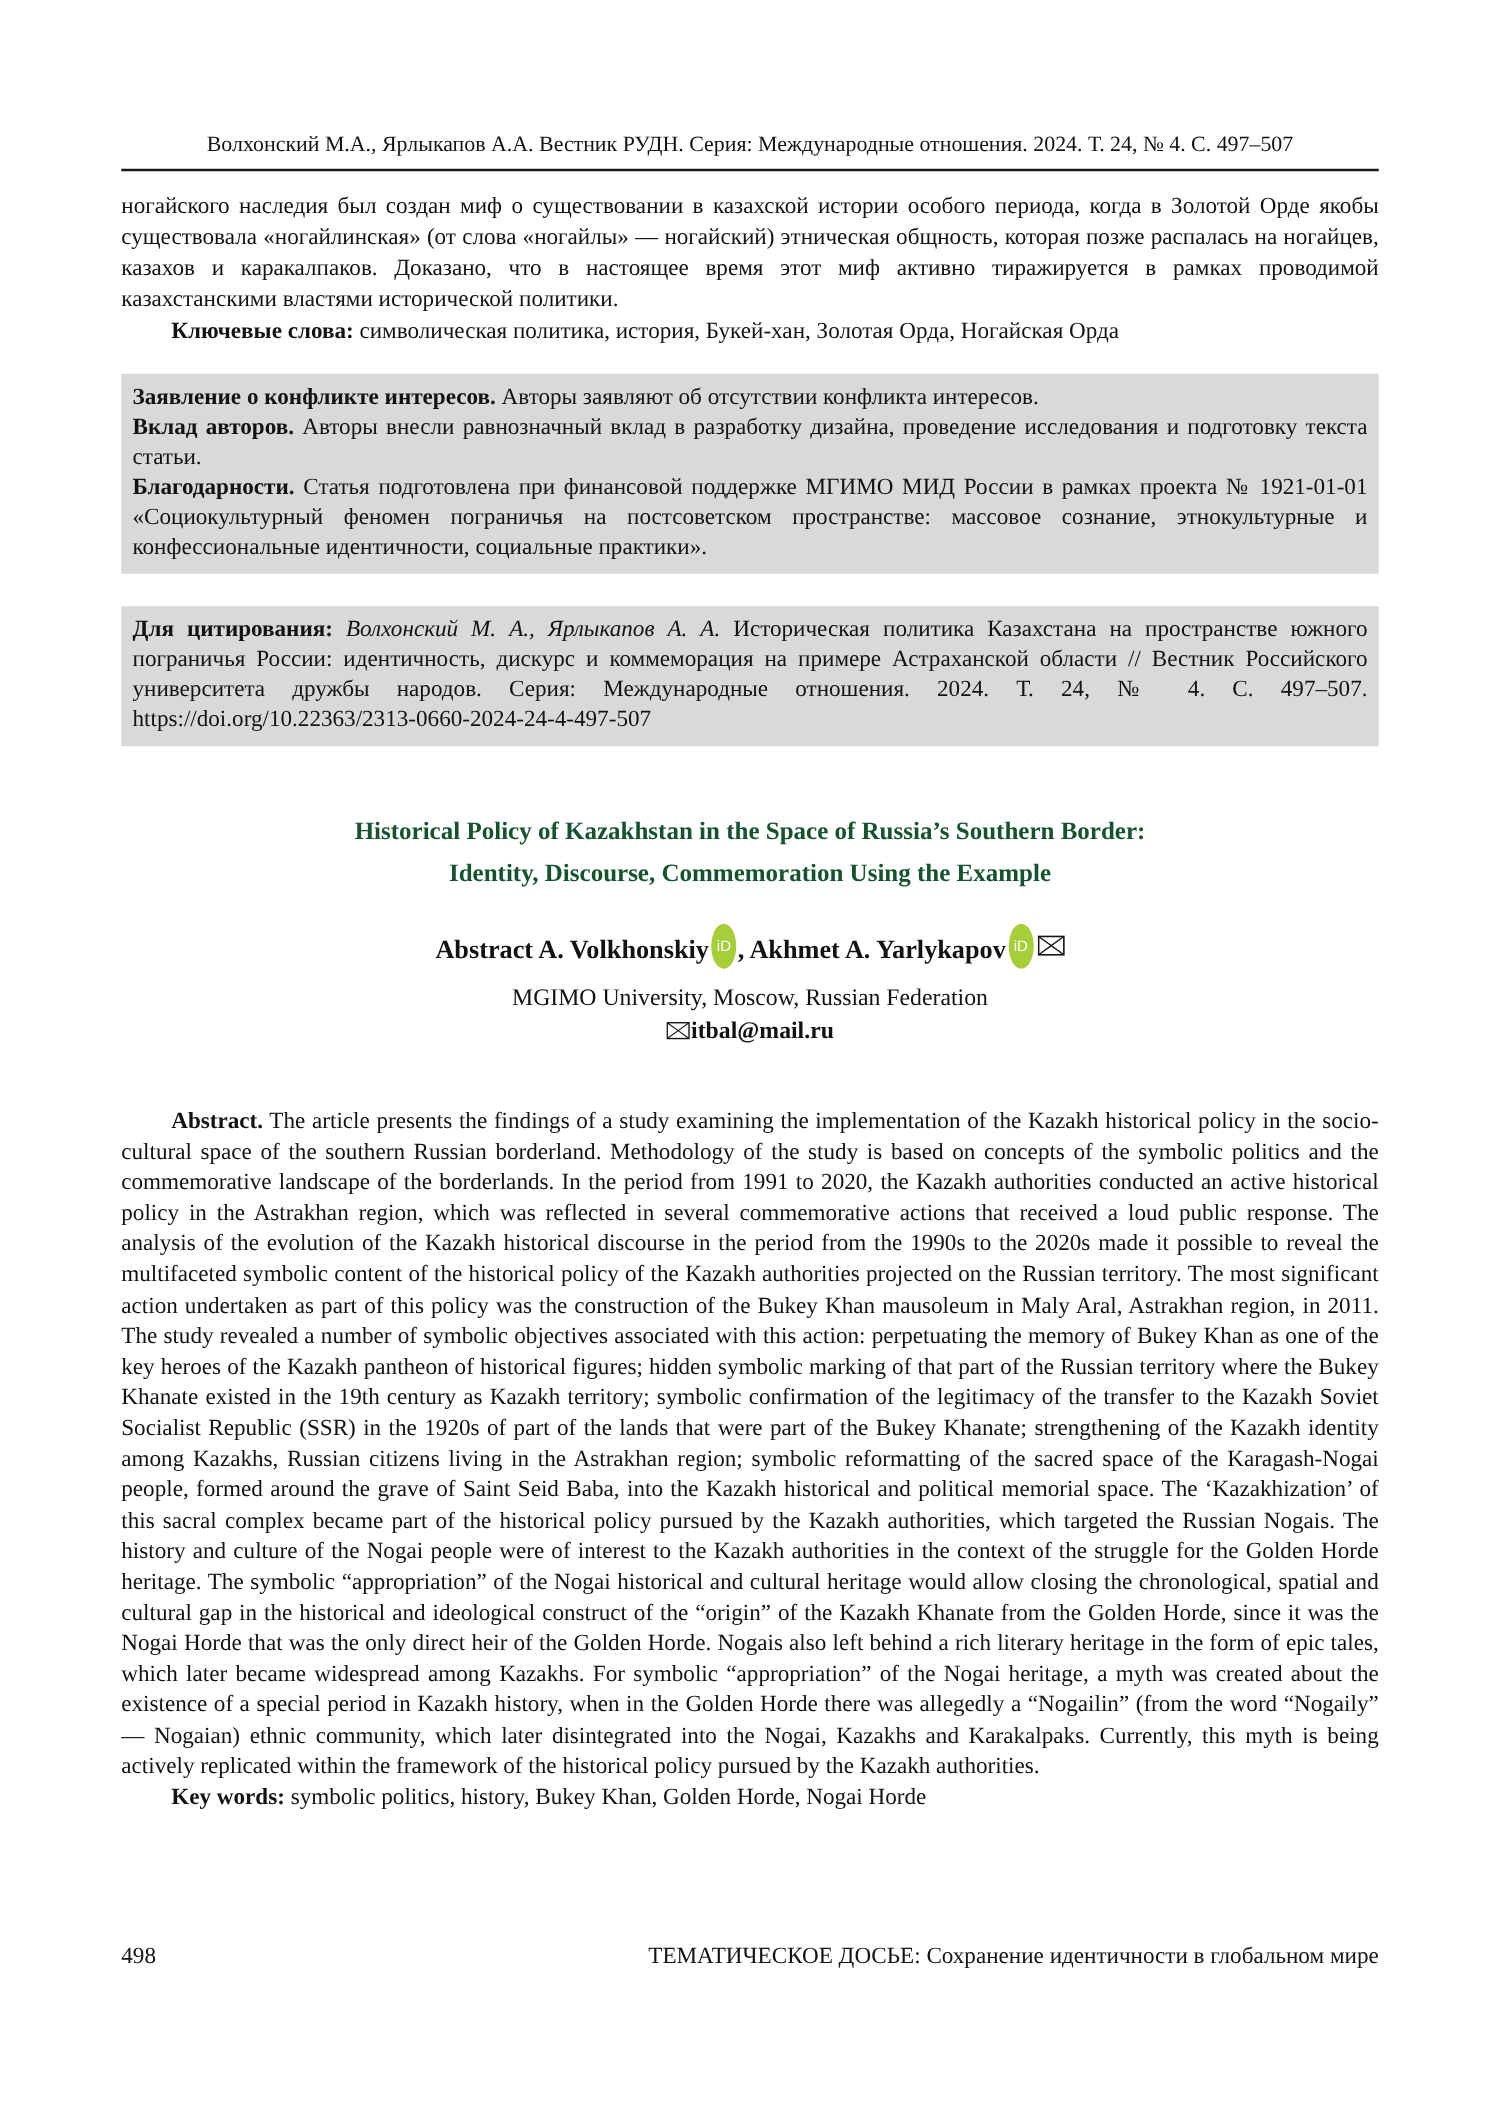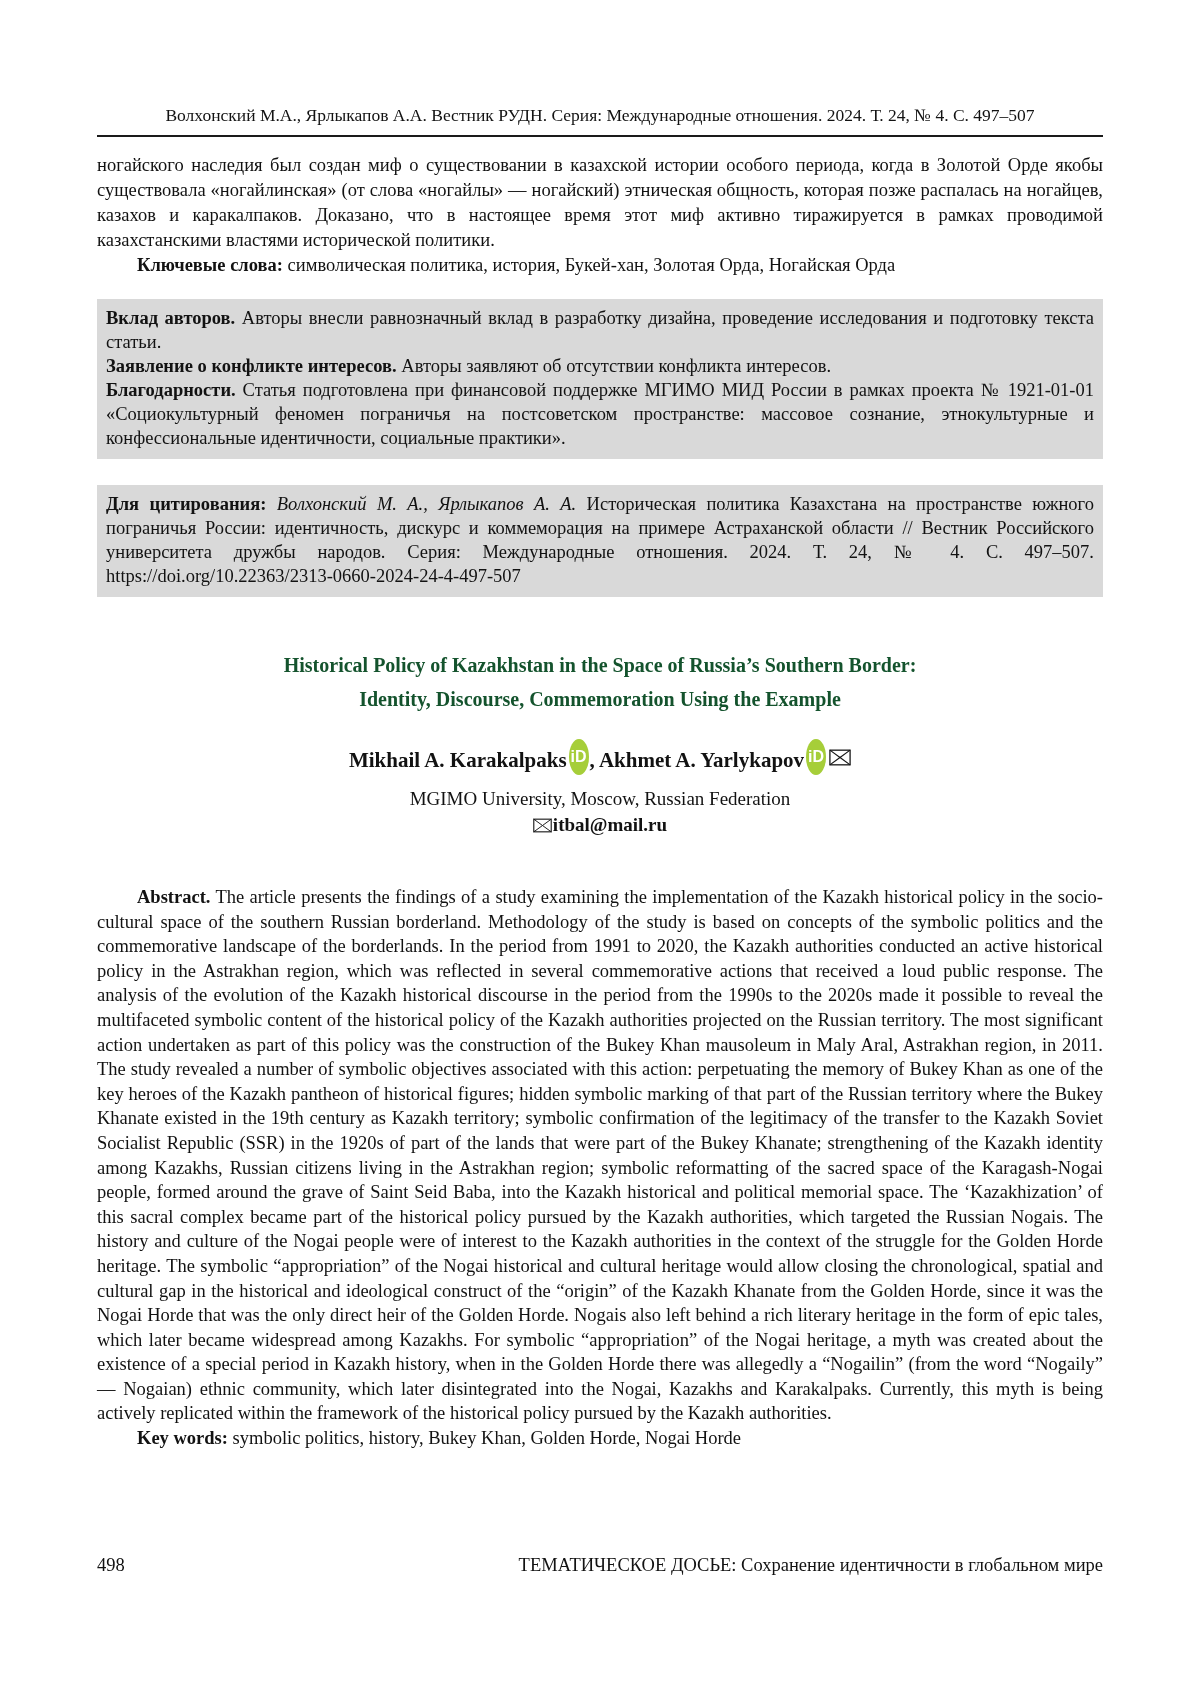--- a/index.html
+++ b/index.html
@@ -30,21 +30,21 @@
 
   .title {
     margin-top:51px; text-align:center;
     font-size:20px; line-height:34px; font-weight:bold; color:#14532d;
   }
   .authors-line { margin-top:23px; text-align:center; font-size:21px; font-weight:bold; }
   .orcid-badge {
     display:inline-flex; align-items:center; justify-content:center;
     width:20px; height:36px; border-radius:50%;
     background:#A6CE39; color:#ffffff;
-    font-family:"Liberation Sans", sans-serif; font-size:16px; font-weight:bold;
+    font-family:"Liberation Sans", sans-serif; font-size:12px; font-weight:normal;
     vertical-align:5px; margin:0 1px 0 2px;
   }
   .env-icon svg { vertical-align:-1px; }
   .env-author svg { vertical-align:1px; margin-left:2px; }
 
   .affiliation { margin-top:13px; text-align:center; font-size:19px; }
   .email-line { margin-top:4px; text-align:center; font-size:19px;font-weight:bold; }
   .email-line .env-icon svg { margin-right:1px; vertical-align:-2px; }
 
   .abstract { margin-top:49px; line-height:24.6px; }
@@ -67,43 +67,43 @@
     </div>
 
     <p class="body-p first-p">ногайского наследия был создан миф о существовании в казахской истории особого периода, когда в Золотой Орде якобы существовала «ногайлинская» (от слова «ногайлы» — ногайский) этническая общность, которая позже распалась на ногайцев, казахов и каракалпаков. Доказано, что в настоящее время этот миф активно тиражируется в рамках проводимой казахстанскими властями исторической политики.</p>
 
     <p class="body-p indent">
       <b class="lead">Ключевые слова:</b><span> символическая политика, история, Букей-хан, Золотая Орда, Ногайская Орда</span>
     </p>
 
     <div class="gray-box">
       <p>
-        <b class="lead">Вклад авторов.</b><span> Авторы внесли равнозначный вклад в разработку дизайна, проведение исследования и подготовку текста статьи.</span>
+        <b class="lead">Заявление о конфликте интересов.</b><span> Авторы заявляют об отсутствии конфликта интересов.</span>
       </p>
       <p>
-        <b class="lead">Заявление о конфликте интересов.</b><span> Авторы заявляют об отсутствии конфликта интересов.</span>
+        <b class="lead">Вклад авторов.</b><span> Авторы внесли равнозначный вклад в разработку дизайна, проведение исследования и подготовку текста статьи.</span>
       </p>
       <p>
         <b class="lead">Благодарности.</b><span> Статья подготовлена при финансовой поддержке МГИМО МИД России в рамках проекта № 1921-01-01 «Социокультурный феномен пограничья на постсоветском пространстве: массовое сознание, этнокультурные и конфессиональные идентичности, социальные практики».</span>
       </p>
     </div>
 
     <div class="gray-box citation-gap">
       <p>
         <b class="lead">Для цитирования:</b><span class="cit-authors"> Волхонский М. А., Ярлыкапов А. А. </span><span>Историческая политика Казахстана на пространстве южного пограничья России: идентичность, дискурс и коммеморация на примере Астраханской области // Вестник Российского университета дружбы народов. Серия: Международные отношения. 2024. Т. 24, № 4. С. 497–507. https://doi.org/10.22363/2313-0660-2024-24-4-497-507</span>
       </p>
     </div>
 
     <h1 class="title">
       <span>Historical Policy of Kazakhstan in the Space of Russia’s Southern Border:</span><br>
       <span>Identity, Discourse, Commemoration Using the Example</span><br>
     </h1>
 
     <div class="authors-line">
-      <span>Mikhail A. Karakalpaks</span><span class="orcid-badge">
+      <span>Abstract A. Volkhonskiy</span><span class="orcid-badge">
           <span>iD</span>
         </span><span>, </span><span>Akhmet A. Yarlykapov</span><span class="orcid-badge">
           <span>iD</span>
         </span><span class="env-author"><svg width="22" height="17" viewBox="0 0 24 18">
             <rect x="1" y="1" width="22" height="16" fill="#ffffff" stroke="#161616" stroke-width="1.4"></rect>
             <path d="M1,1 L12,9 L23,1 M1,17 L12,9 L23,17" fill="none" stroke="#161616" stroke-width="1.2"></path>
           </svg></span>
     </div>
 
     <div class="affiliation">MGIMO University, Moscow, Russian Federation</div>

